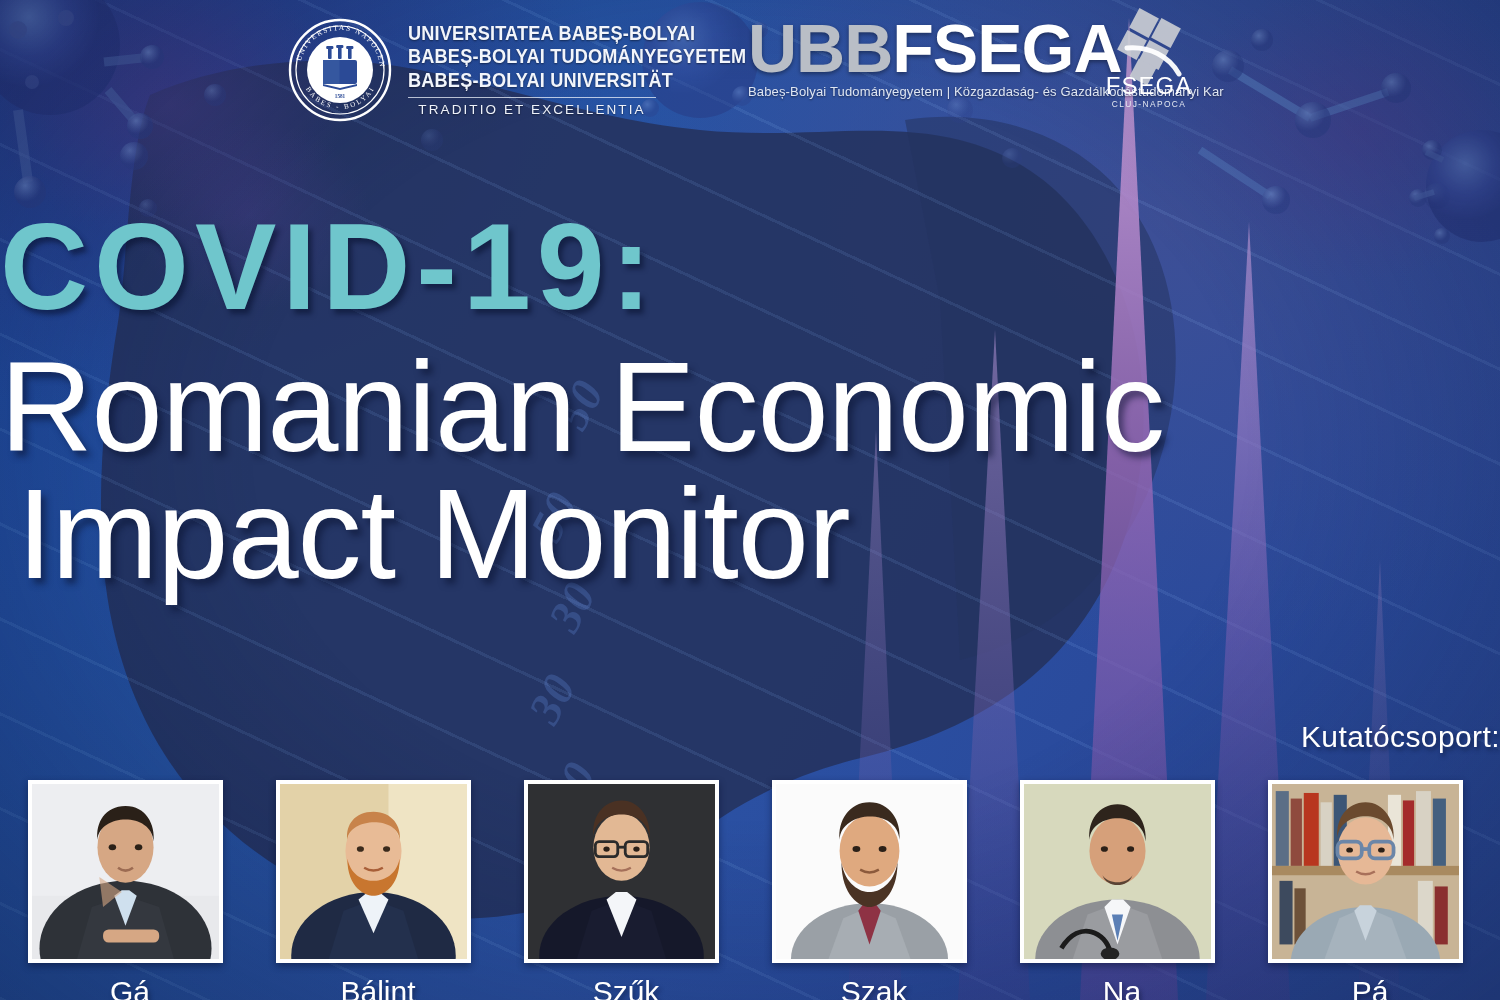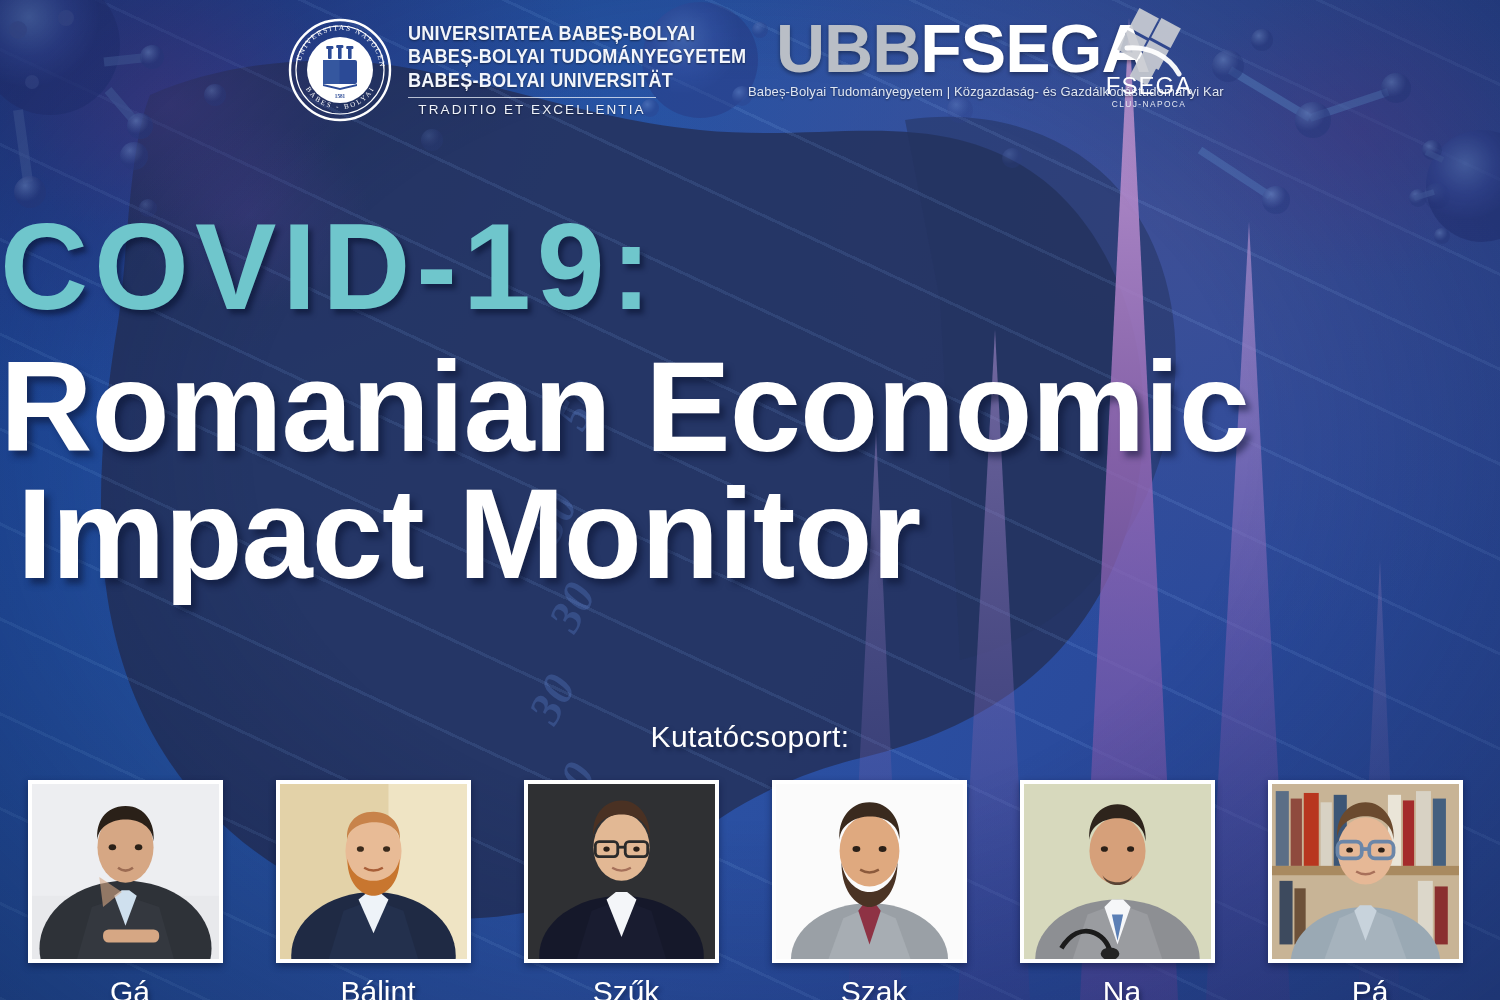--- a/index.html
+++ b/index.html
@@ -58,47 +58,47 @@
   }
   .ubb-rule{height:1px;background:rgba(235,240,250,.75);margin:5px 0 4px;width:248px;}
   .ubb-text .motto{
     font-size:13.5px;font-weight:400;letter-spacing:2.1px;color:#eef2fa;
     text-align:center;width:248px;text-shadow:0 1px 2px rgba(0,0,0,.45);
   }
 
   .fsega-logo{position:absolute;left:748px;top:16px;}
   .fsega-word{font-weight:700;font-size:68px;letter-spacing:-1px;line-height:.96;
     text-shadow:0 2px 4px rgba(0,0,0,.38);}
-  .fsega-word .ubb{color:#b9bec6;margin-left:28px;}
+  .fsega-word .ubb{color:#b9bec6;}
   .fsega-word .fse{color:#ffffff;}
   .fsega-sub{margin-top:3px;font-size:13px;color:#dfe6f3;letter-spacing:.15px;
     white-space:nowrap;text-shadow:0 1px 2px rgba(0,0,0,.5);}
 
   .fsega-mark{position:absolute;left:1093px;top:8px;width:112px;height:112px;}
   .fsega-mark svg{width:112px;height:112px;display:block;}
 
   
   .title-block{position:absolute;left:0;right:0;top:206px;}
   .t-covid{
     font-family:"Liberation Sans Narrow","Liberation Sans",sans-serif;
     font-weight:700;font-size:122px;line-height:1;color:#6fc6cc;
     letter-spacing:6px;
     text-shadow:4px 5px 5px rgba(8,16,45,.55);
   }
   .t-main{
     font-family:"Liberation Sans Narrow","Liberation Sans",sans-serif;
-    font-weight:700;color:#ffffff;font-size:128px;line-height:1.02;
+    font-weight:400;color:#ffffff;font-size:128px;line-height:1.02;
     letter-spacing:-1px;
     text-shadow:5px 6px 6px rgba(8,16,45,.50);
     margin-top:14px;
   }
   .t-main .row2{display:block;margin-top:-4px;padding-left:17px;}
 
   .kutato{
-    position:absolute;left:0;right:0;top:720px;text-align:center;
+    position:absolute;left:0;right:0;top:720px;text-align:right;
     color:#ffffff;font-size:30px;font-weight:400;
     font-family:"Liberation Sans Narrow","Liberation Sans",sans-serif;
     letter-spacing:.4px;text-shadow:2px 3px 4px rgba(8,16,45,.55);
   }
 
   
   .team{position:absolute;left:0;right:0;top:780px;height:220px;
     display:flex;justify-content:center;gap:44px;}
   .member{width:204px;}
   .photo{width:195px;height:183px;background:#dfe2e6;border:4px solid #ffffff;

